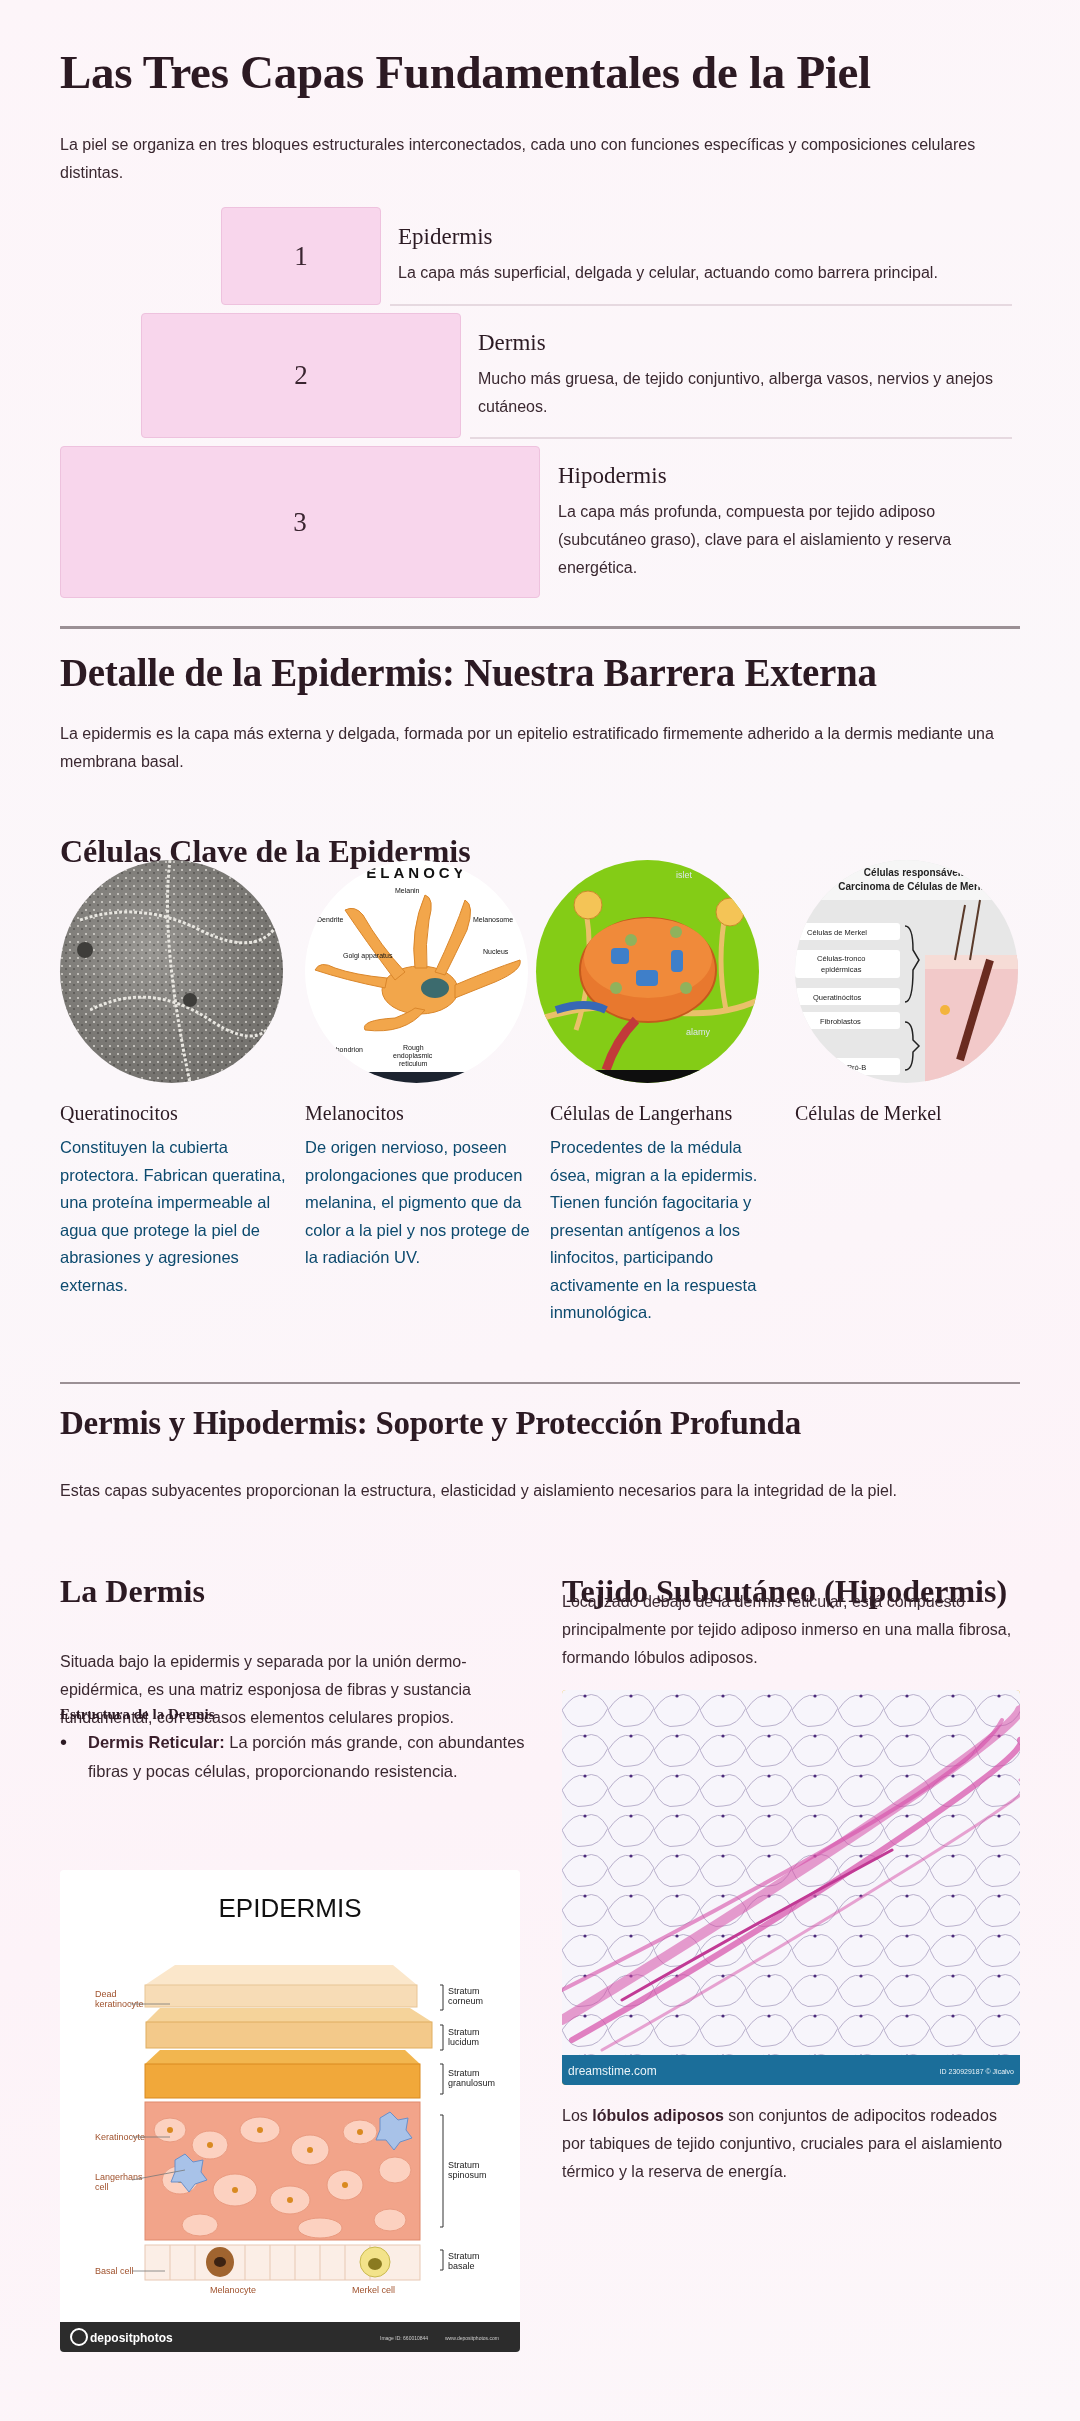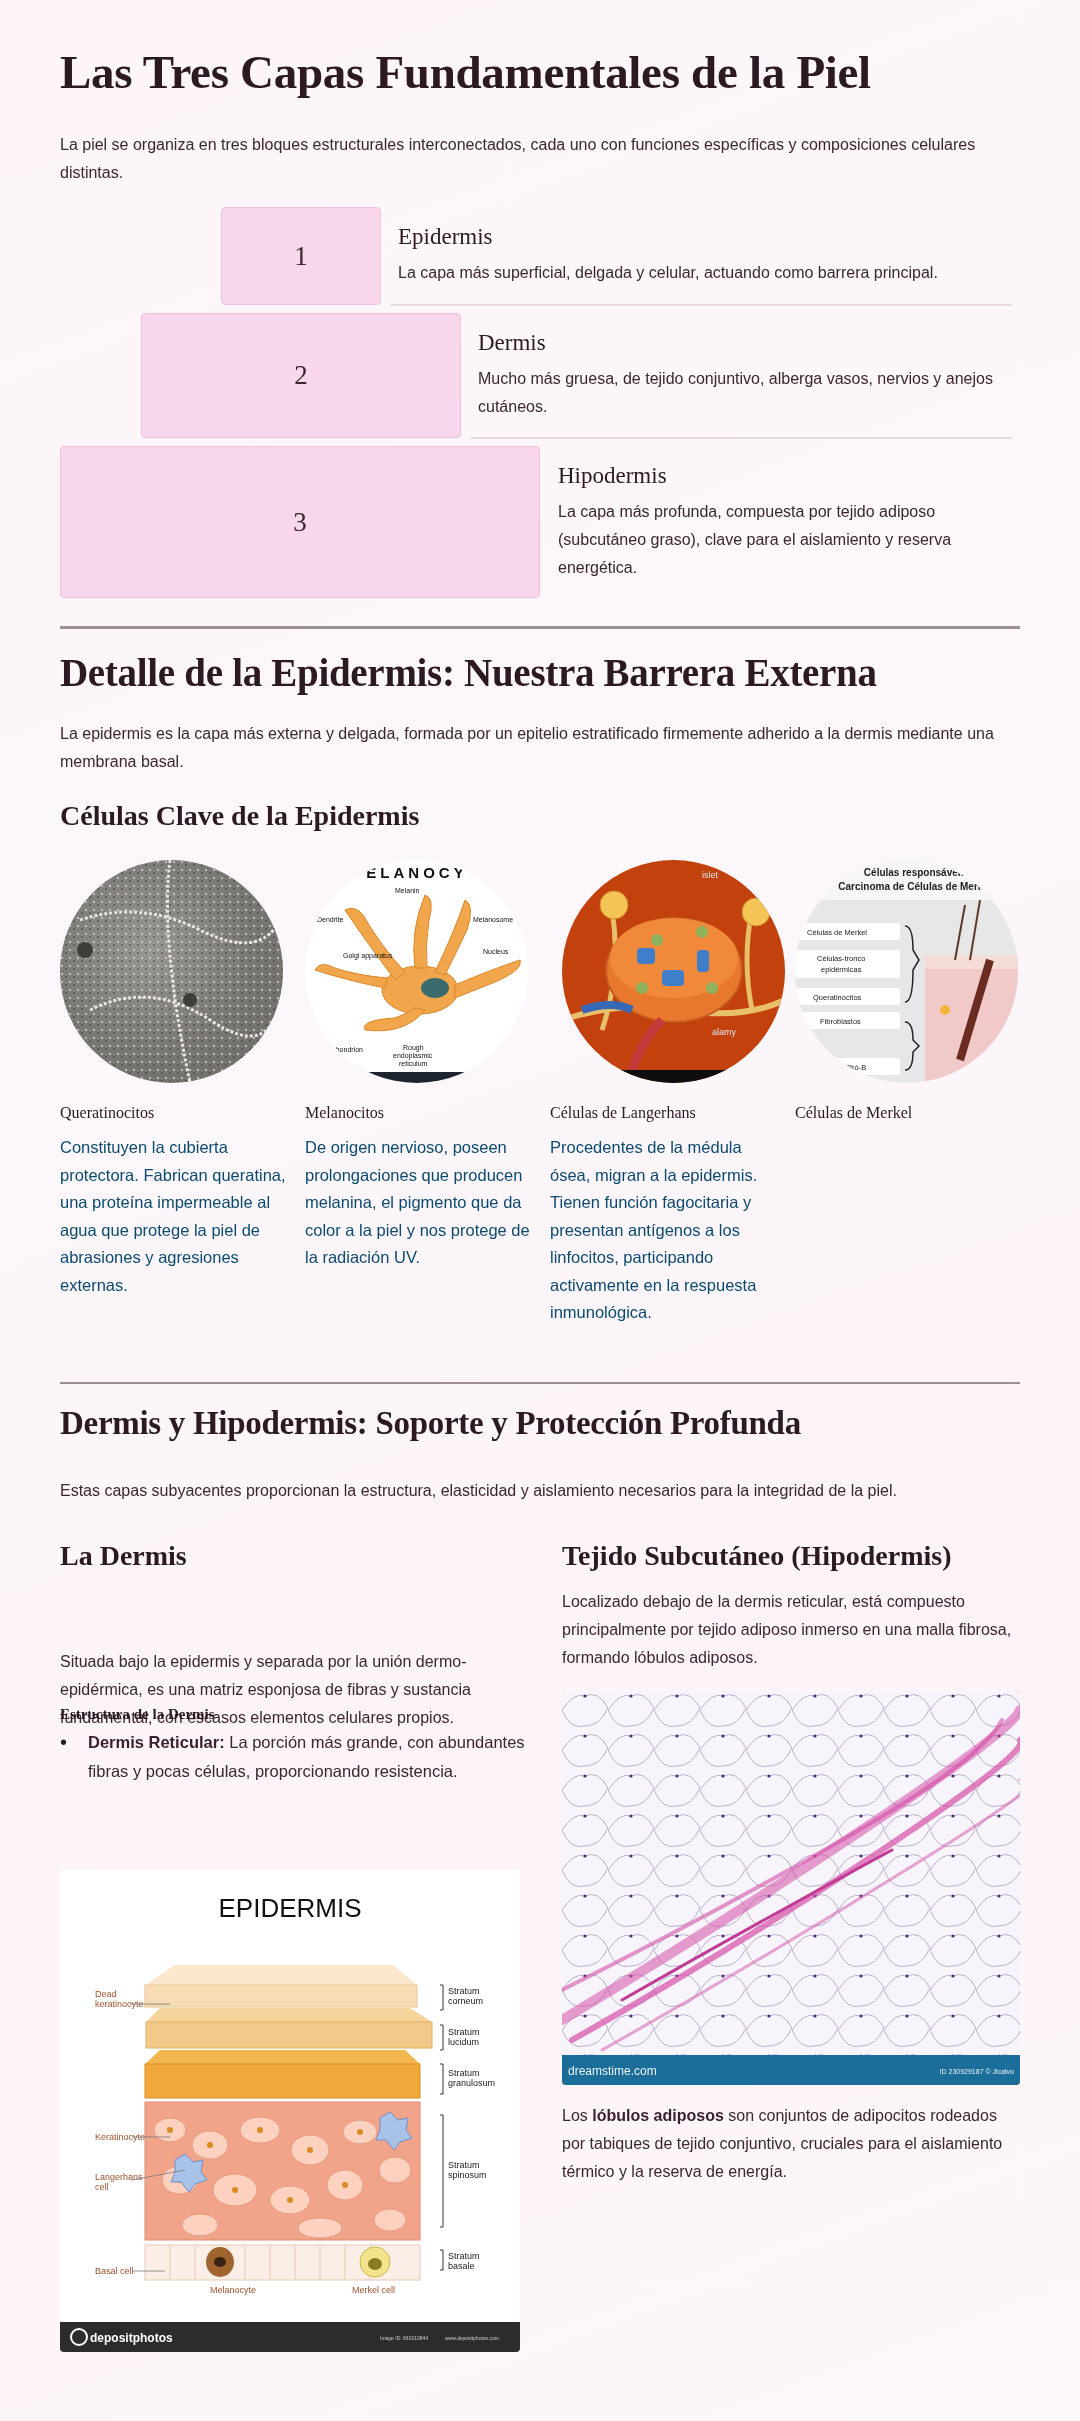--- a/index.html
+++ b/index.html
@@ -7,22 +7,22 @@
   body {
     height: 2421px;
     background: linear-gradient(160deg, #fdf5f9 0%, #fbf7fa 40%, #fdf3f8 70%, #fcf7fa 100%);
     color: #2c1a23;
     font-family: "Liberation Sans", sans-serif;
     position: relative;
     overflow: hidden;
   }
   .abs { position: absolute; }
   .h1 { font-family: "Liberation Serif", serif; font-size: 47px; color: #2c1a23; letter-spacing: -0.3px; white-space: nowrap; }
-  .h2 { font-family: "Liberation Serif", serif; font-size: 28px; color: #2c1a23; white-space: nowrap; }
-  .h3 { font-family: "Liberation Serif", serif; font-size: 16px; color: #2c1a23; line-height: 26px; }
+  .h2 { font-family: "Liberation Serif", serif; font-size: 32px; color: #2c1a23; white-space: nowrap; margin-top: 33px; }
+  .h3 { font-family: "Liberation Serif", serif; font-size: 20px; color: #2c1a23; line-height: 26px; }
   .p  { font-family: "Liberation Sans", sans-serif; font-size: 16px; line-height: 28px; color: #3a2830; }
   .p2 { font-family: "Liberation Sans", sans-serif; font-size: 16.5px; line-height: 27.5px; color: #0c4a6e; }
   .divider { position: absolute; left: 60px; width: 960px; height: 3px; background: #9b9095; }
   .thin-line { position: absolute; height: 2px; background: #e6d9e0; }
   .box {
     position: absolute; background: #f8d6ec; border: 1px solid #eec2de; border-radius: 4px;
     display: flex; align-items: center; justify-content: center;
     font-family: "Liberation Serif", serif; font-size: 27px; color: #3a2530;
   }
   .layer-title { font-family: "Liberation Serif", serif; font-size: 23px; color: #2c1a23; }
@@ -100,21 +100,21 @@
       <text x="38" y="98">Golgi apparatus</text>
       <text x="14" y="192">Mitochondrion</text>
       <text x="98" y="190">Rough</text>
       <text x="88" y="198">endoplasmic</text>
       <text x="94" y="206">reticulum</text>
     </g>
     <rect x="60" y="212" width="110" height="11" fill="#1d2430"></rect>
   </svg>
 </div>
 
-<div class="circle" style="left:562px;top:860px;background:#c2410c;">
+<div class="circle" style="left:536px;top:860px;background:#84cc16;">
   <svg width="223" height="223" viewBox="0 0 223 223">
     <path d="M0 160 Q60 140 120 150 Q180 160 223 140" stroke="#e9c06a" stroke-width="6" fill="none"></path>
     <path d="M40 170 Q60 110 50 50" stroke="#e9c06a" stroke-width="5" fill="none"></path>
     <path d="M190 150 Q180 100 190 50" stroke="#e9c06a" stroke-width="5" fill="none"></path>
     <circle cx="52" cy="45" r="14" fill="#f4c456" stroke="#c98a2c"></circle>
     <circle cx="194" cy="52" r="14" fill="#f4c456" stroke="#c98a2c"></circle>
     <ellipse cx="112" cy="110" rx="68" ry="52" fill="#e8782e" stroke="#c45a1c" stroke-width="2"></ellipse>
     <ellipse cx="112" cy="98" rx="64" ry="40" fill="#f08a3a"></ellipse>
     <g fill="#3f7fc9">
       <rect x="75" y="88" width="18" height="16" rx="4"></rect>

